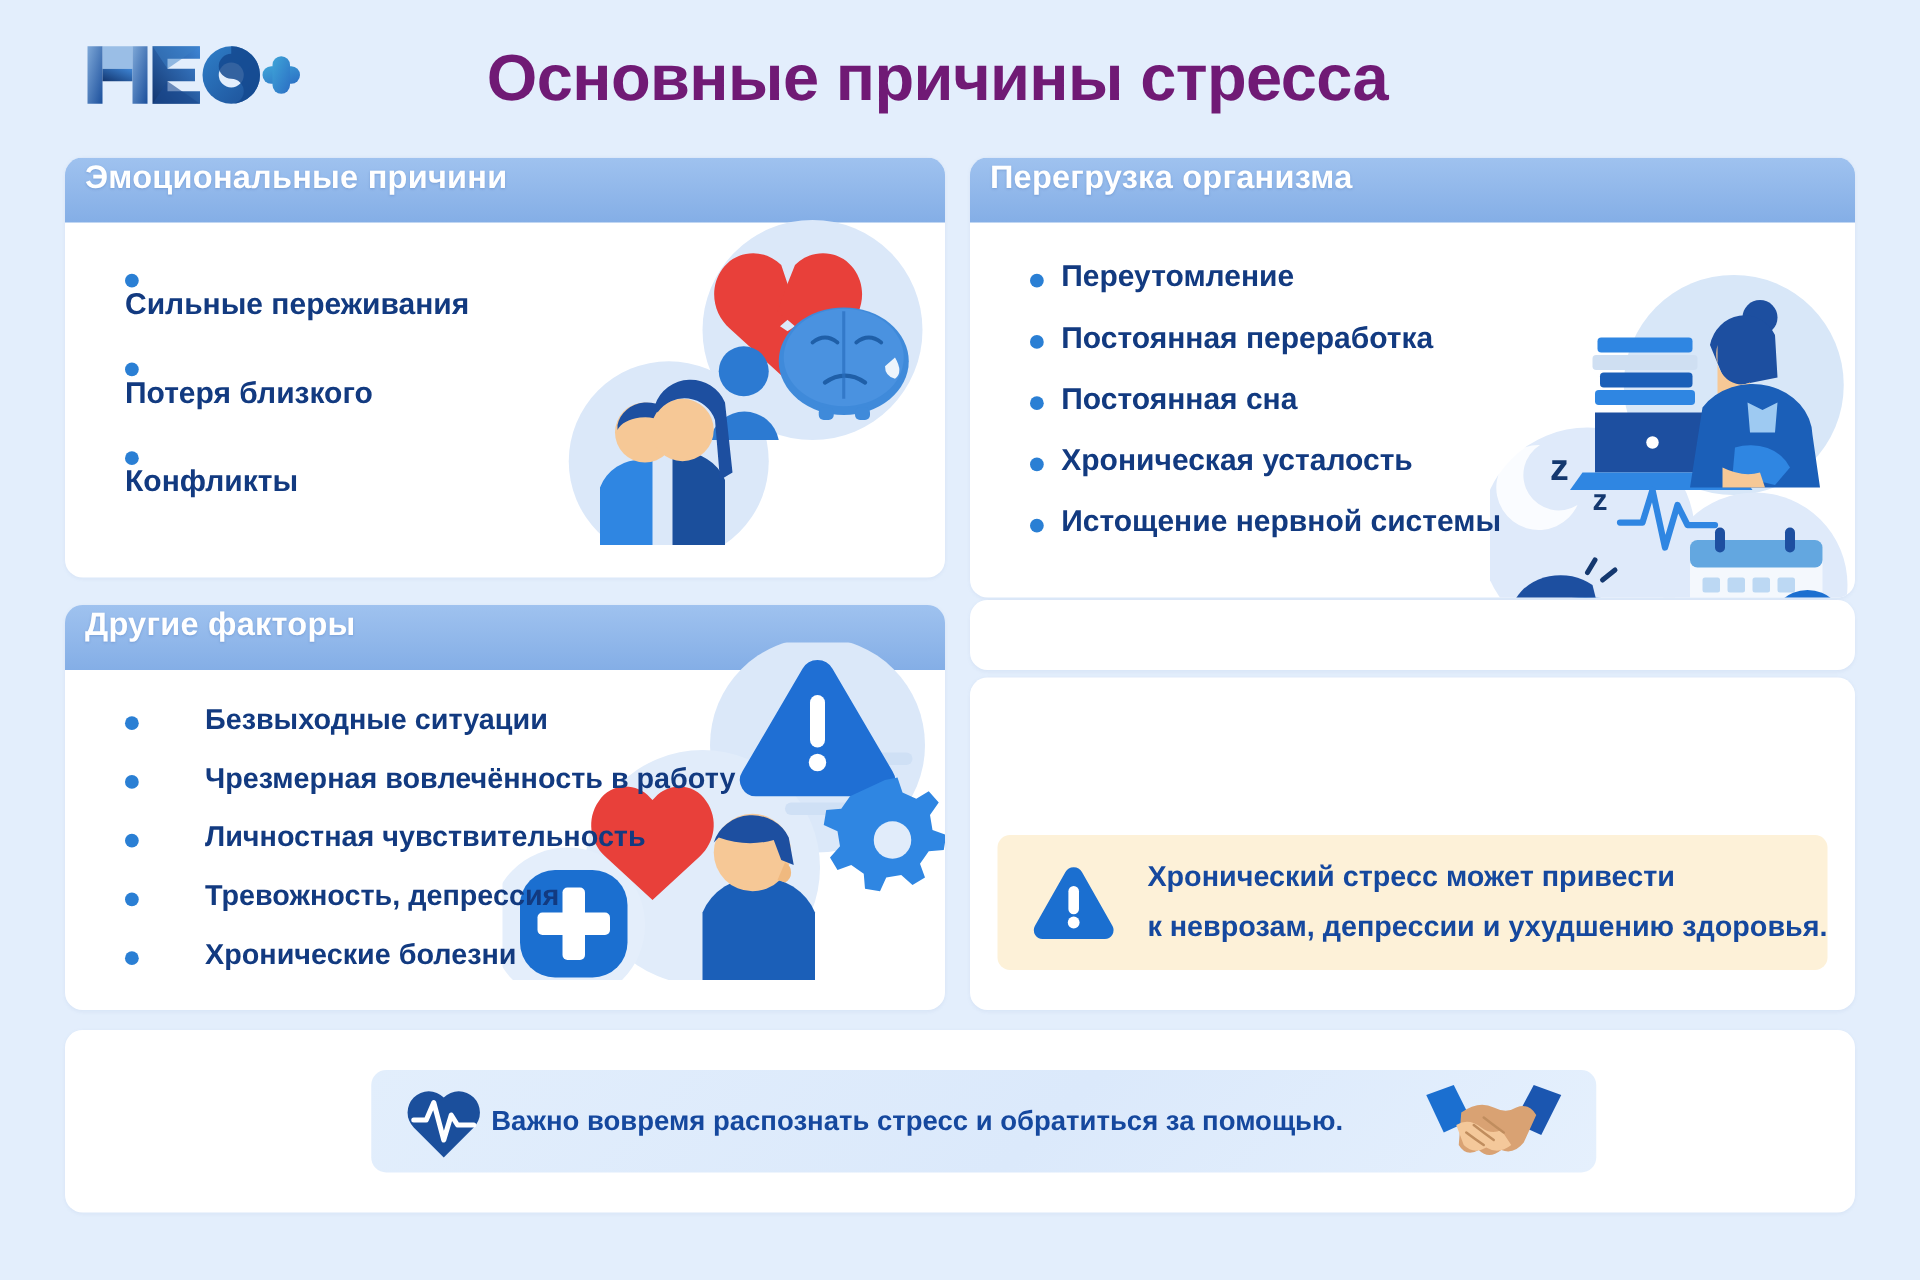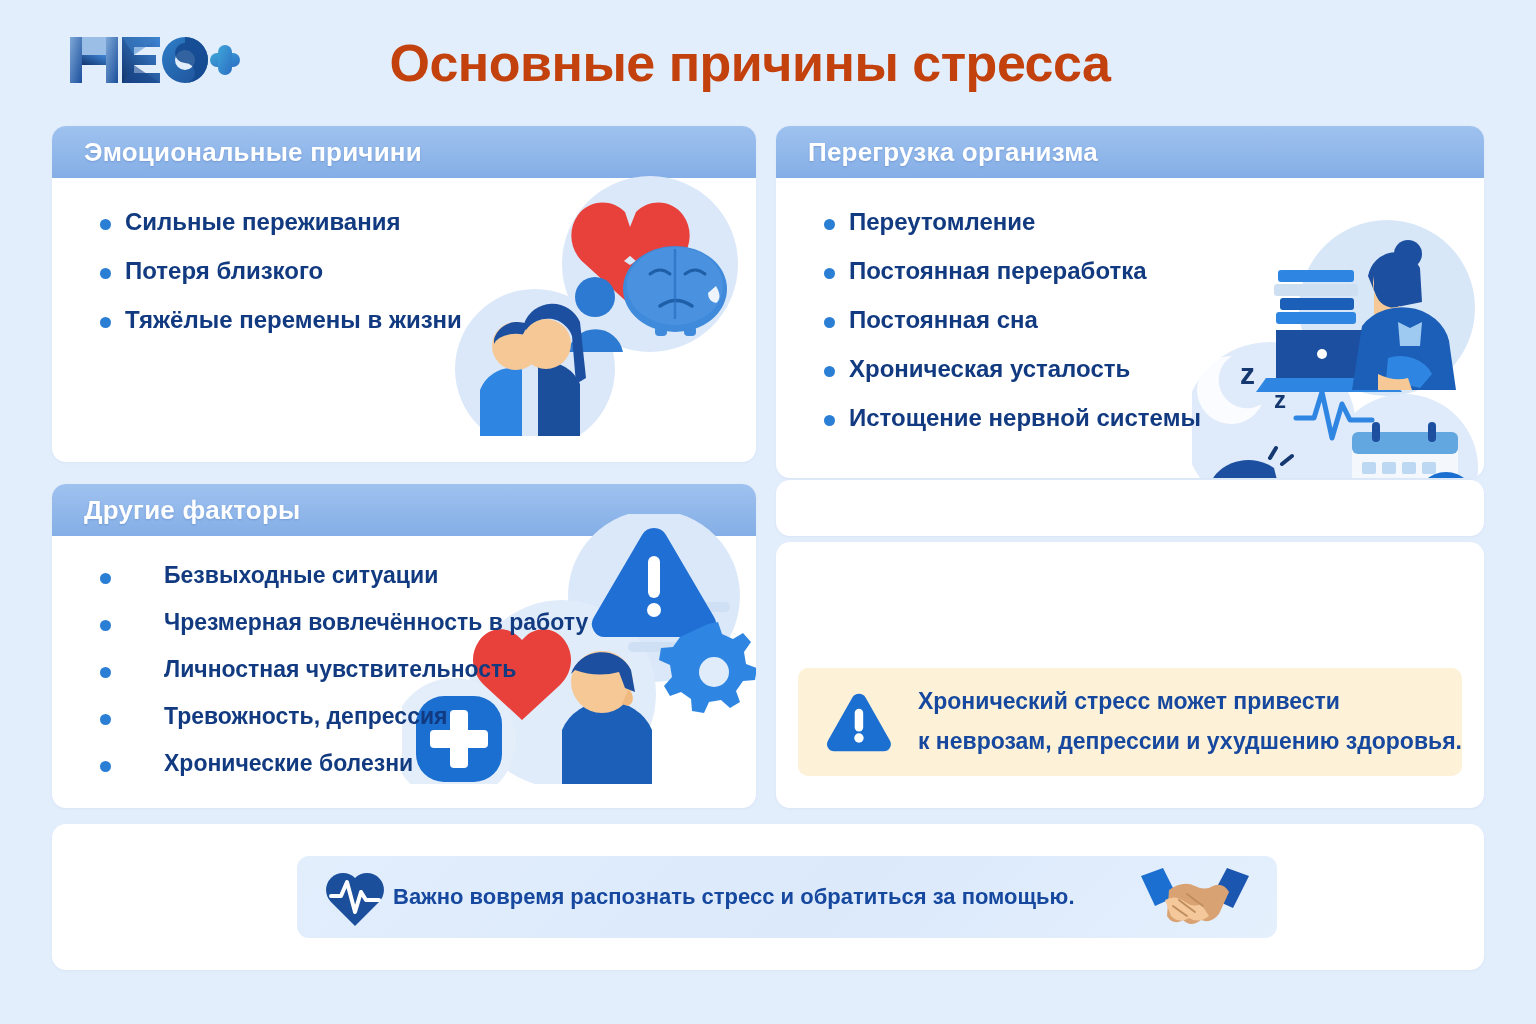--- a/index.html
+++ b/index.html
@@ -14,37 +14,37 @@
   
   .header {
     position:absolute; left:0; top:0; width:1536px; height:118px;
   }
   .logo {
     position:absolute; left:62px; top:25px; width:180px; height:70px;
   }
   .page-title {
     position:absolute; left:350px; top:28px; width:800px; height:70px;
     display:flex; align-items:center; justify-content:center;
-    font-size:52px; font-weight:bold; color:#c2410c;
+    font-size:52px; font-weight:bold; color:#701a75;
     letter-spacing:-0.5px; white-space:nowrap;
   }
 
   
   .card {
     position:absolute;
     background:#ffffff;
     border-radius:14px;
     overflow:hidden;
     box-shadow:0 1px 3px rgba(120,150,200,0.10);
   }
   .card-head {
     height:52px;
     background:linear-gradient(180deg,#9fc2ef 0%,#84aee6 100%);
-    display:flex; align-items:center;
-    padding-left:32px;
+    display:flex; align-items:flex-start;
+    padding-left:16px;
   }
   .card-head span {
     font-size:26px; font-weight:bold; color:#ffffff;
     letter-spacing:0.2px;
     text-shadow:0 1px 2px rgba(40,80,150,0.25);
     white-space:nowrap;
   }
   .card-body { position:relative; height:calc(100% - 52px); }
 
   ul.bullets { list-style:none; position:relative; z-index:3; }
@@ -55,21 +55,21 @@
   }
   ul.bullets li .dot {
     width:11px; height:11px; border-radius:50%;
     background:#2a7fd4; flex:0 0 11px;
     margin-top:11px; margin-right:14px;
   }
 
   
   #card-emotional { left:52px; top:126px; width:704px; height:336px; }
   #card-emotional ul.bullets { padding:30px 0 0 48px; }
-  #card-emotional ul.bullets li { margin-bottom:21px; }
+  #card-emotional ul.bullets li { margin-bottom:21px;flex-direction:column; }
 
   
   #card-overload { left:776px; top:126px; width:708px; height:352px; }
   #card-overload ul.bullets { padding:30px 0 0 48px; }
   #card-overload ul.bullets li { margin-bottom:21px; }
 
   
   #card-other { left:52px; top:484px; width:704px; height:324px; }
   #card-other ul.bullets { padding:26px 0 0 48px; }
   #card-other ul.bullets li { margin-bottom:20px; font-size:23px;gap:39px; }
@@ -213,21 +213,21 @@
       <li>
           <span class="dot"></span>
           <span>Сильные переживания</span>
         </li>
       <li>
           <span class="dot"></span>
           <span>Потеря близкого</span>
         </li>
       <li>
           <span class="dot"></span>
-          <span>Тяжёлые перемены в жизни</span>
+          <span>Конфликты</span>
         </li>
     </ul>
   </div>
 </div>
 
 <div class="card" id="card-overload">
   <div class="card-head">
     <span>Перегрузка организма</span>
   </div>
   <div class="card-body">

